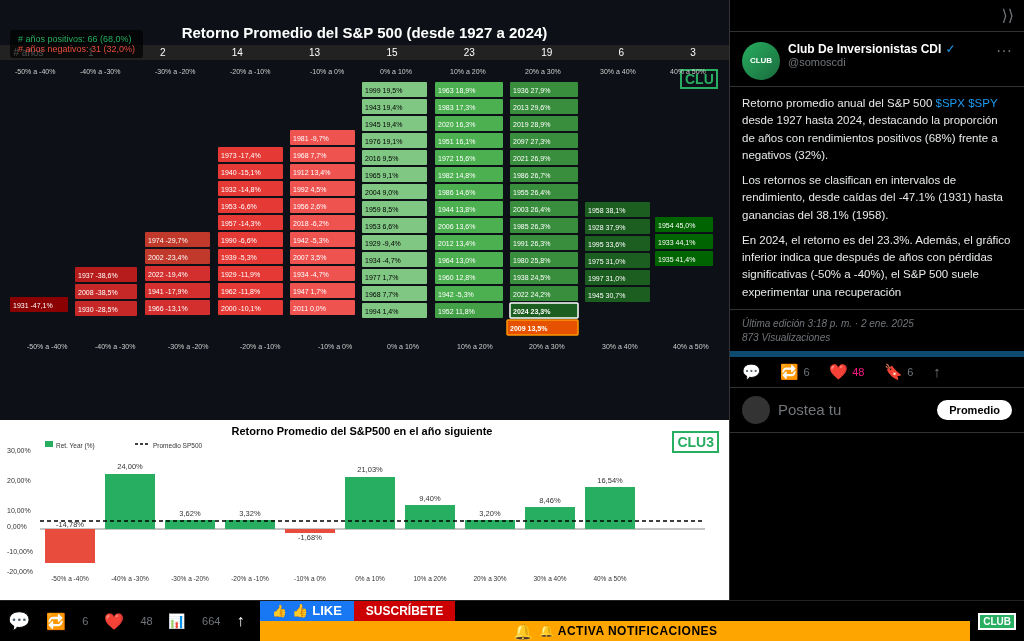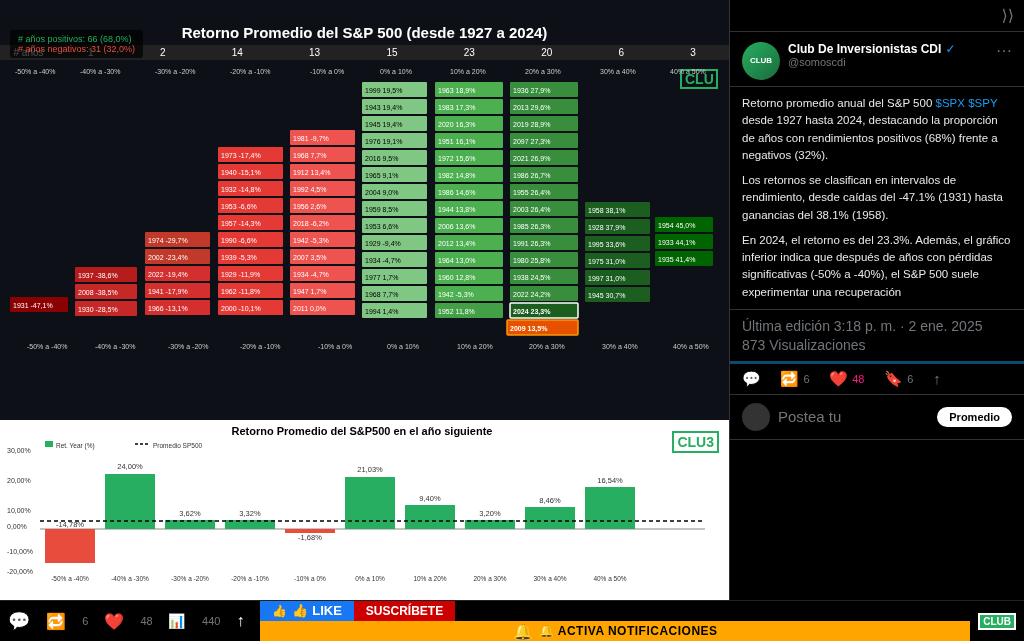--- a/index.html
+++ b/index.html
@@ -174,23 +174,24 @@
       border-bottom: 1px solid #2f3336;
     }
 
     .tweet-body p { margin-bottom: 8px; }
     .tweet-body p:last-child { margin-bottom: 0; }
 
     .tweet-link { color: #1d9bf0; }
 
     .tweet-meta {
       padding: 8px 12px;
-      font-size: 14px;
+      font-size: 10px;
       color: #71767b;
-      border-bottom: 3px solid #0c4a6e;
+      border-bottom: 6px solid #0c4a6e;
+      font-style: italic;
     }
 
     .tweet-actions {
       display: flex;
       padding: 6px 12px;
       gap: 20px;
       border-bottom: 1px solid #2f3336;
       align-items: center;
     }
 
@@ -333,21 +334,21 @@
 
       <div class="year-axis">
         <div class="year-axis-label" style="font-size:10px;color:#fff;padding-left:4px;"># años</div>
         <div class="year-axis-items">
           <span>1</span>
           <span>2</span>
           <span>14</span>
           <span>13</span>
           <span>15</span>
           <span>23</span>
-          <span>20</span>
+          <span>19</span>
           <span>6</span>
           <span>3</span>
         </div>
       </div>
 
       <div class="stats-box">
         <div class="stat-positive"># años positivos: 66 (68,0%)</div>
         <div class="stat-negative"># años negativos: 31 (32,0%)</div>
       </div>
 
@@ -697,21 +698,21 @@
 
 <div class="bottom-overlay">
 
   <div class="nav-icons-left">
     <span style="color:#fff;font-size:18px;cursor:pointer;">💬</span>
     <span style="color:#fff;font-size:16px;cursor:pointer;">🔁</span>
     <span style="color:#71767b;font-size:11px;">6</span>
     <span style="color:#f91880;font-size:16px;cursor:pointer;">❤️</span>
     <span style="color:#71767b;font-size:11px;">48</span>
     <span style="color:#fff;font-size:14px;cursor:pointer;">📊</span>
-    <span style="color:#71767b;font-size:11px;">440</span>
+    <span style="color:#71767b;font-size:11px;">664</span>
     <span style="color:#fff;font-size:16px;cursor:pointer;">↑</span>
   </div>
 
   <div class="cta-buttons">
     <div class="cta-row1">
       <div class="btn-like">
         <span>👍</span>
         <span style="font-size:13px;font-weight:900;">👍 LIKE</span>
       </div>
       <div class="btn-subscribe">

